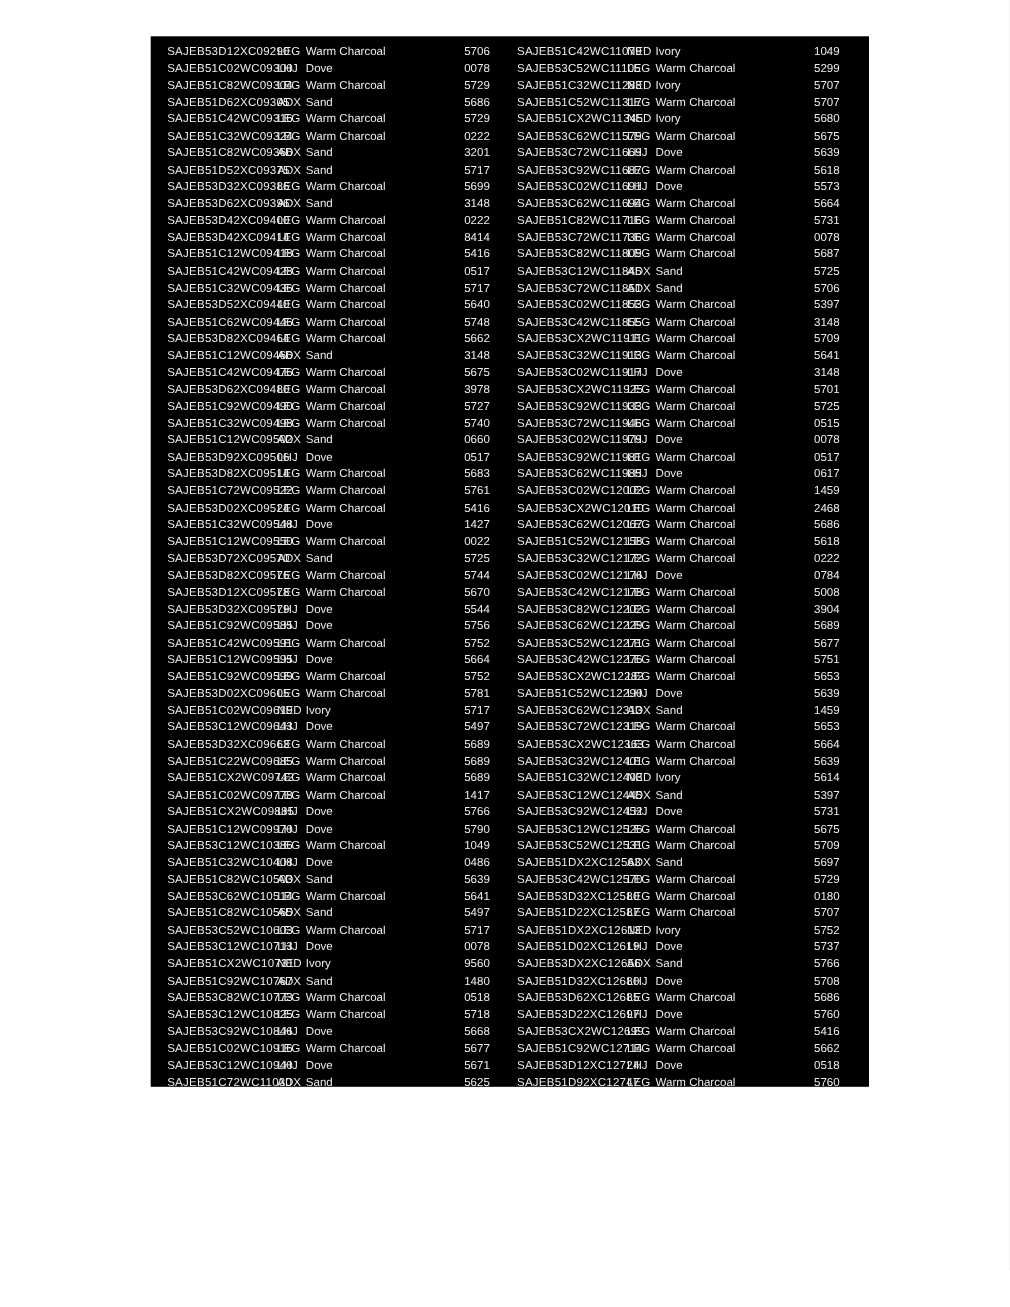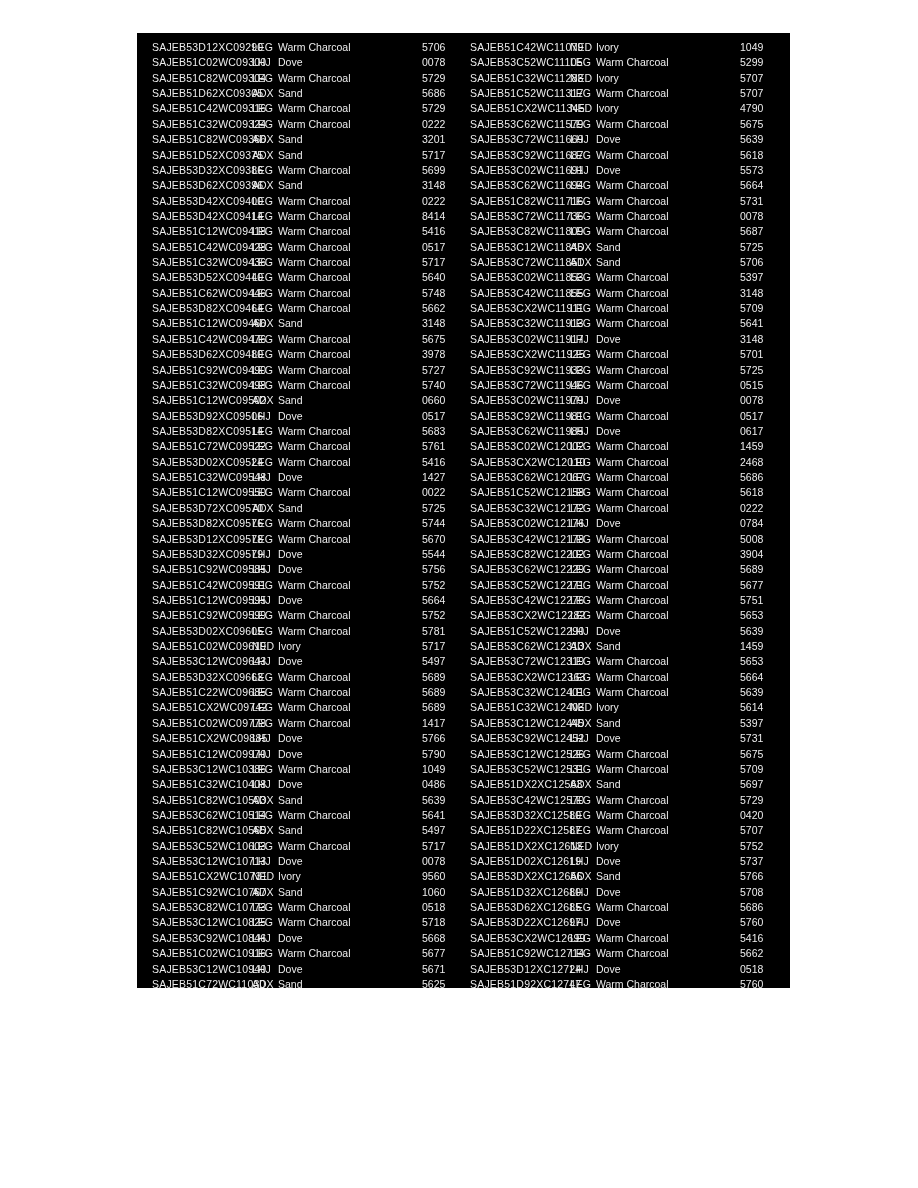--- a/index.html
+++ b/index.html
@@ -373,21 +373,21 @@
       <div class="row">
         <span class="cell-vin">SAJEB51CX2WC10731</span>
         <span class="cell-code">NED</span>
         <span class="cell-color">Ivory</span>
         <span class="cell-num">9560</span>
       </div>
       <div class="row">
         <span class="cell-vin">SAJEB51C92WC10767</span>
         <span class="cell-code">ADX</span>
         <span class="cell-color">Sand</span>
-        <span class="cell-num">1060</span>
+        <span class="cell-num">1480</span>
       </div>
       <div class="row">
         <span class="cell-vin">SAJEB53C82WC10773</span>
         <span class="cell-code">LEG</span>
         <span class="cell-color">Warm Charcoal</span>
         <span class="cell-num">0518</span>
       </div>
       <div class="row">
         <span class="cell-vin">SAJEB53C12WC10825</span>
         <span class="cell-code">LEG</span>
@@ -441,21 +441,21 @@
       <div class="row">
         <span class="cell-vin">SAJEB51C52WC11317</span>
         <span class="cell-code">LEG</span>
         <span class="cell-color">Warm Charcoal</span>
         <span class="cell-num">5707</span>
       </div>
       <div class="row">
         <span class="cell-vin">SAJEB51CX2WC11345</span>
         <span class="cell-code">NED</span>
         <span class="cell-color">Ivory</span>
-        <span class="cell-num">4790</span>
+        <span class="cell-num">5680</span>
       </div>
       <div class="row">
         <span class="cell-vin">SAJEB53C62WC11579</span>
         <span class="cell-code">LEG</span>
         <span class="cell-color">Warm Charcoal</span>
         <span class="cell-num">5675</span>
       </div>
       <div class="row">
         <span class="cell-vin">SAJEB53C72WC11669</span>
         <span class="cell-code">LHJ</span>
@@ -717,21 +717,21 @@
       <div class="row">
         <span class="cell-vin">SAJEB53C42WC12570</span>
         <span class="cell-code">LEG</span>
         <span class="cell-color">Warm Charcoal</span>
         <span class="cell-num">5729</span>
       </div>
       <div class="row">
         <span class="cell-vin">SAJEB53D32XC12580</span>
         <span class="cell-code">LEG</span>
         <span class="cell-color">Warm Charcoal</span>
-        <span class="cell-num">0420</span>
+        <span class="cell-num">0180</span>
       </div>
       <div class="row">
         <span class="cell-vin">SAJEB51D22XC12587</span>
         <span class="cell-code">LEG</span>
         <span class="cell-color">Warm Charcoal</span>
         <span class="cell-num">5707</span>
       </div>
       <div class="row">
         <span class="cell-vin">SAJEB51DX2XC12613</span>
         <span class="cell-code">NED</span>

